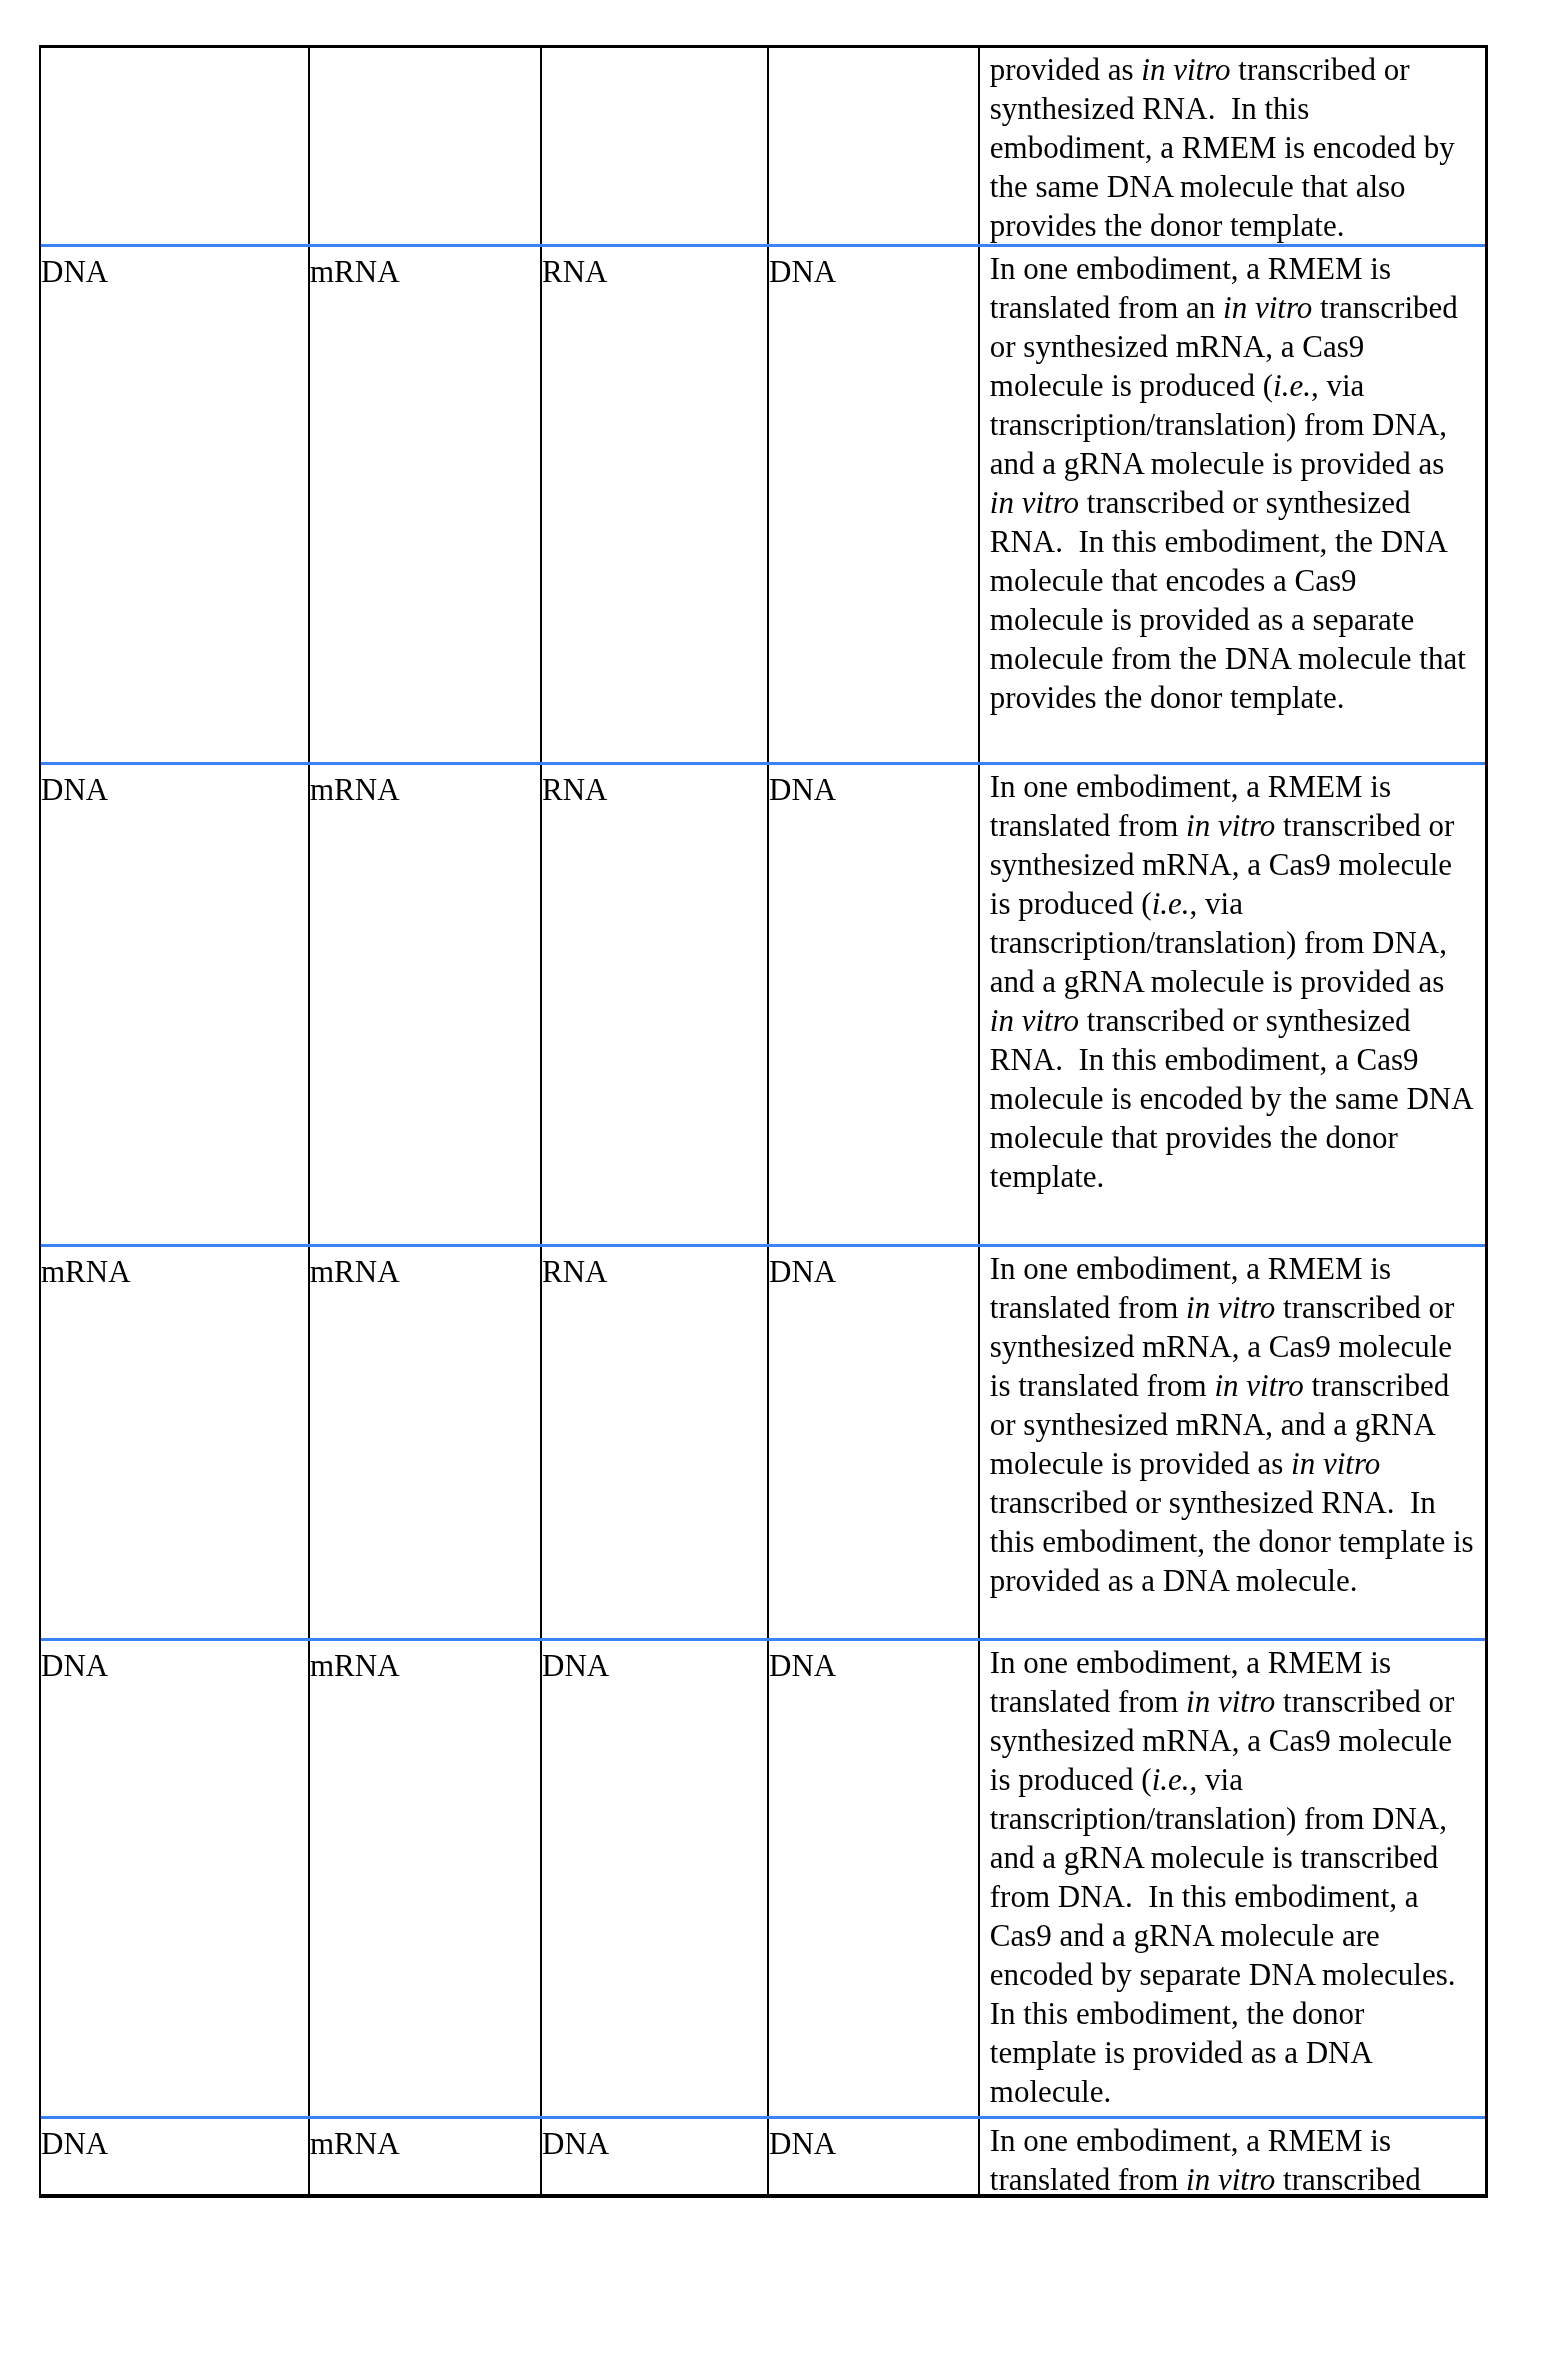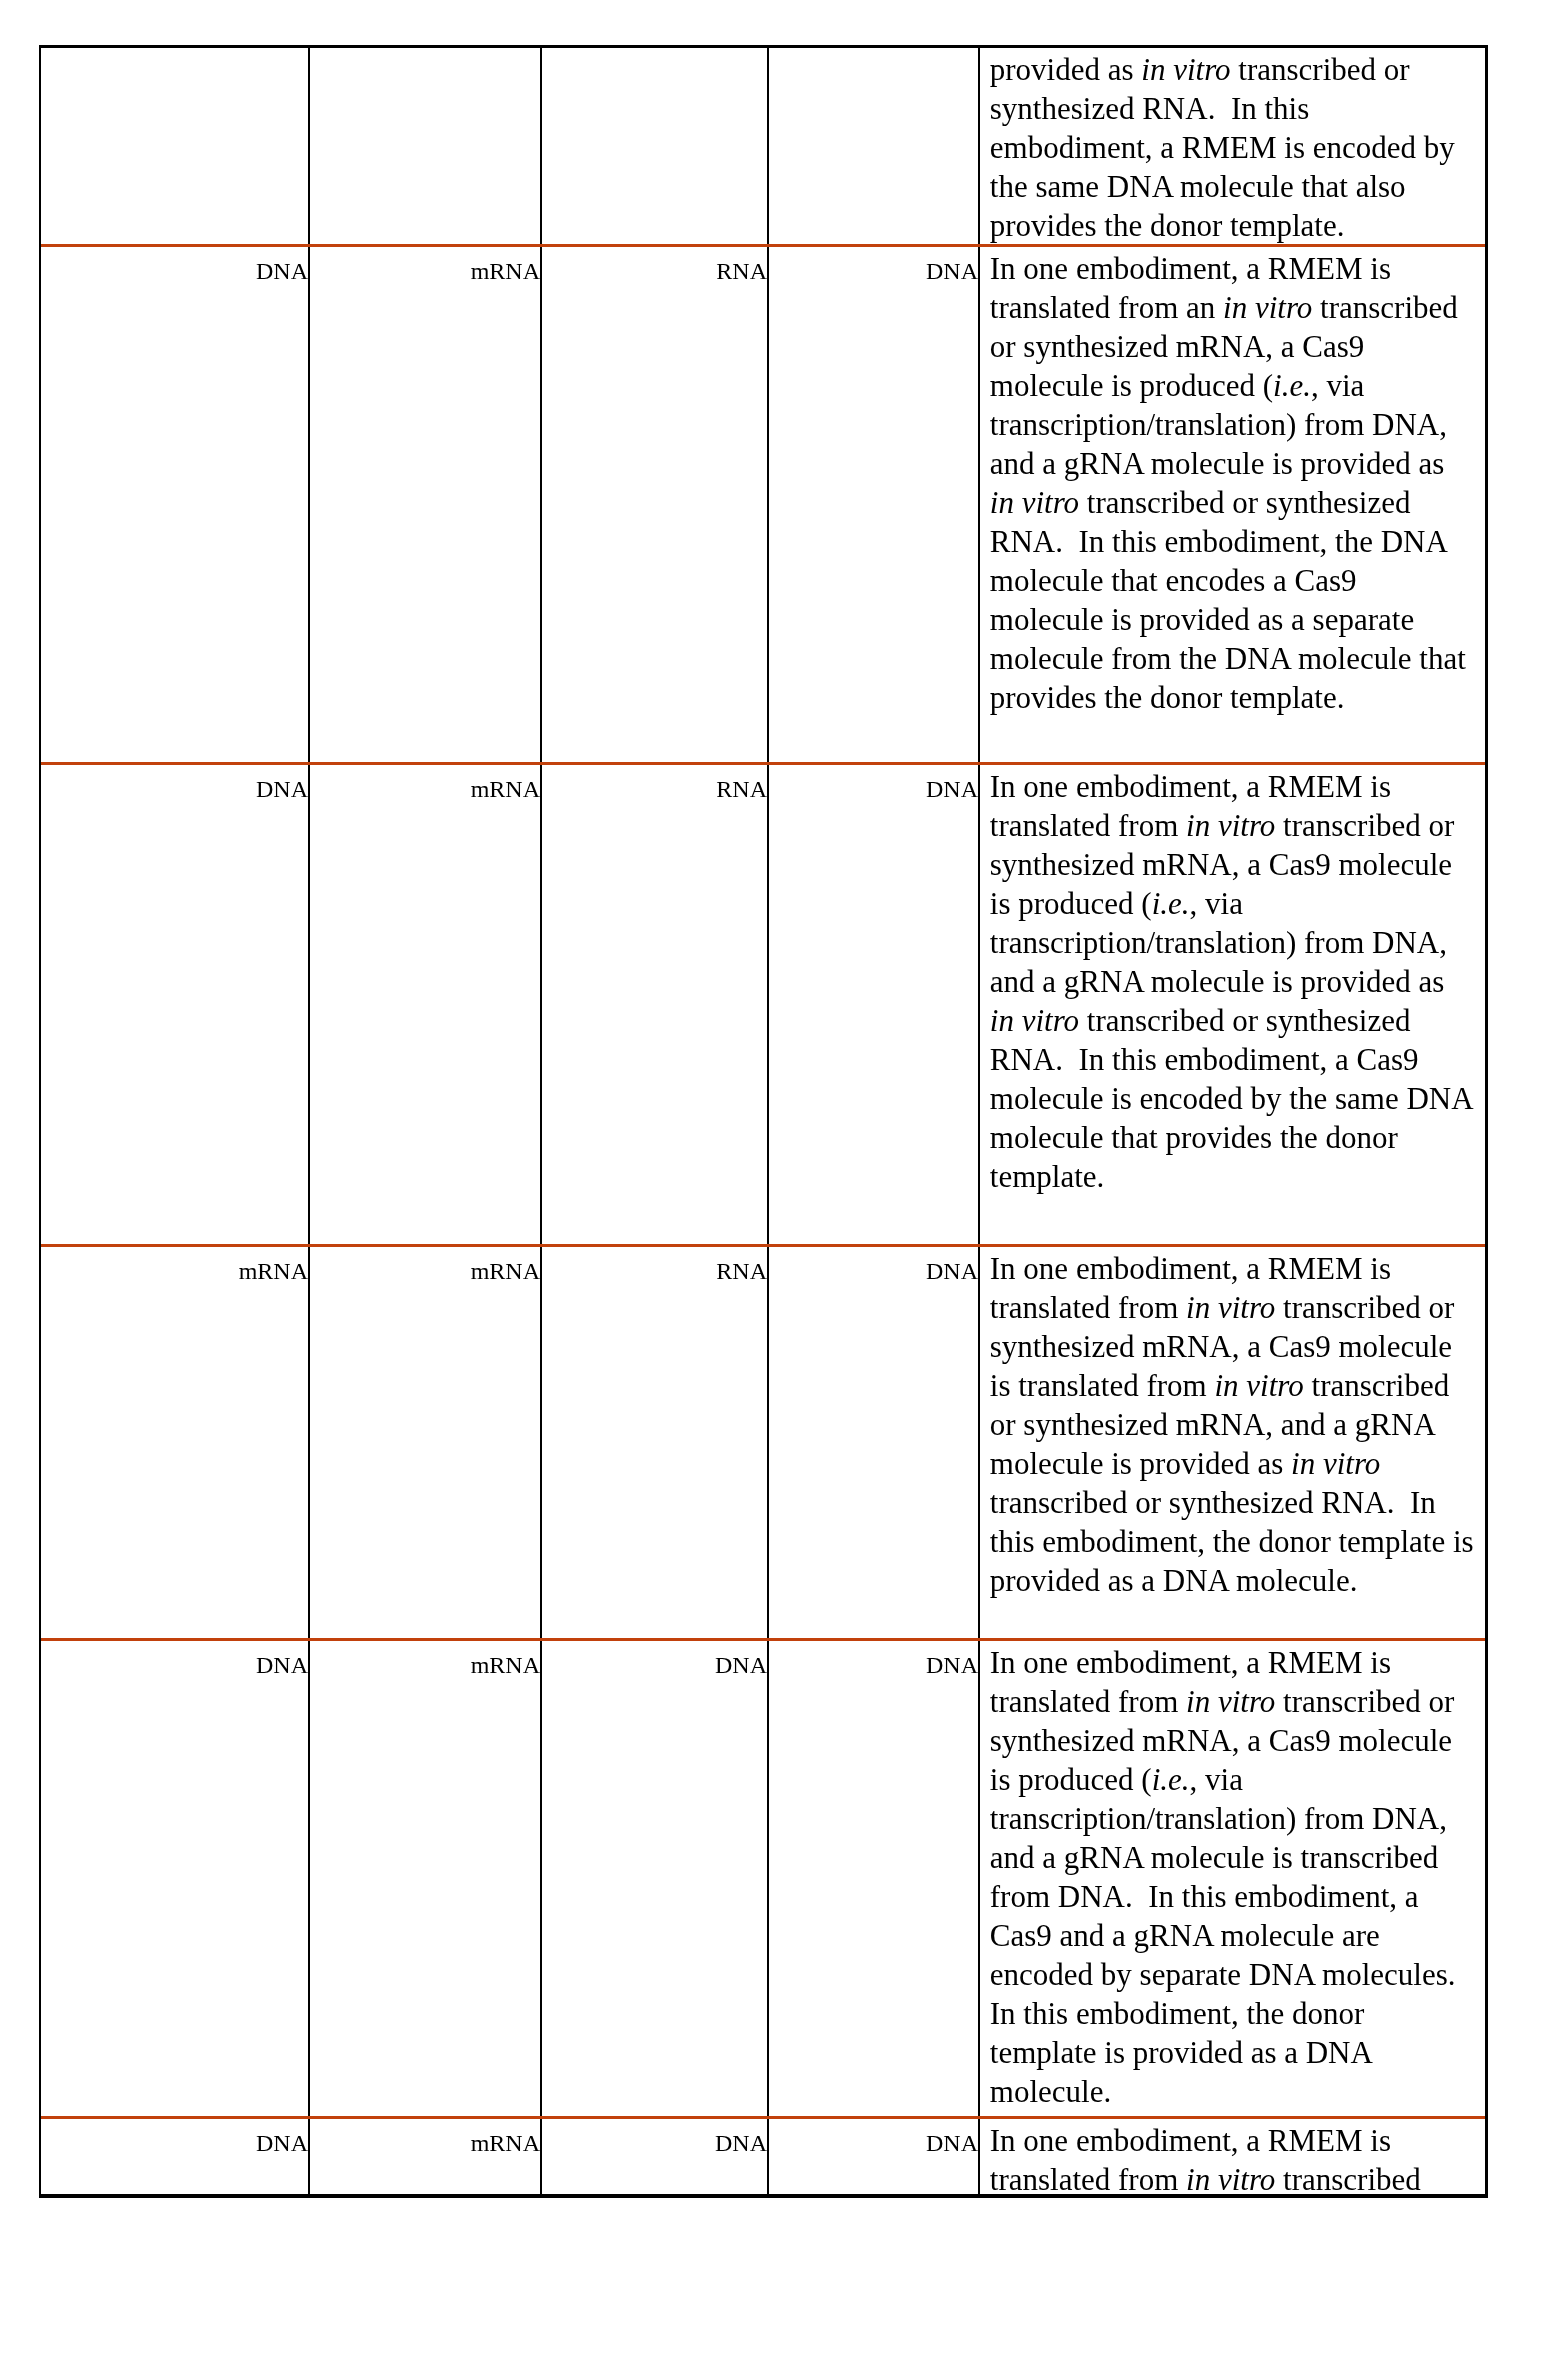--- a/index.html
+++ b/index.html
@@ -22,36 +22,36 @@
     border-color: #000;
     border-top-width: 3.8px;
     border-bottom-width: 4.5px;
     border-left-width: 2.3px;
     border-right-width: 3px;
     background: #fff;
   }
   .row {
     display: grid;
     grid-template-columns: 269px 232px 227px 211px 1fr;
-    border-bottom: 3px solid #c2410c;
+    border-bottom: 3px solid #3b82f6;
     overflow: hidden;
   }
   .row:last-child { border-bottom: none; }
   .row:nth-child(1) { height: 196px; }
   .row:nth-child(2) { height: 515px; }
   .row:nth-child(3) { height: 479px; }
   .row:nth-child(4) { height: 391px; }
   .row:nth-child(5) { height: 475px; }
   .row:nth-child(6) { height: 75px; }
   .cell {
     box-sizing: border-box;
     border-right: 2.3px solid #000;
-    text-align: right;
+    text-align: left;
     padding-top: 4.5px;
-    font-size: 24px;
+    font-size: 31px;
     line-height: 39px;
     overflow: hidden;
   }
   .desc {
     box-sizing: border-box;
     padding: 2.3px 9px 0 9.8px;
     font-size: 31px;
     line-height: 39px;
     text-align: left;
     overflow: hidden;

